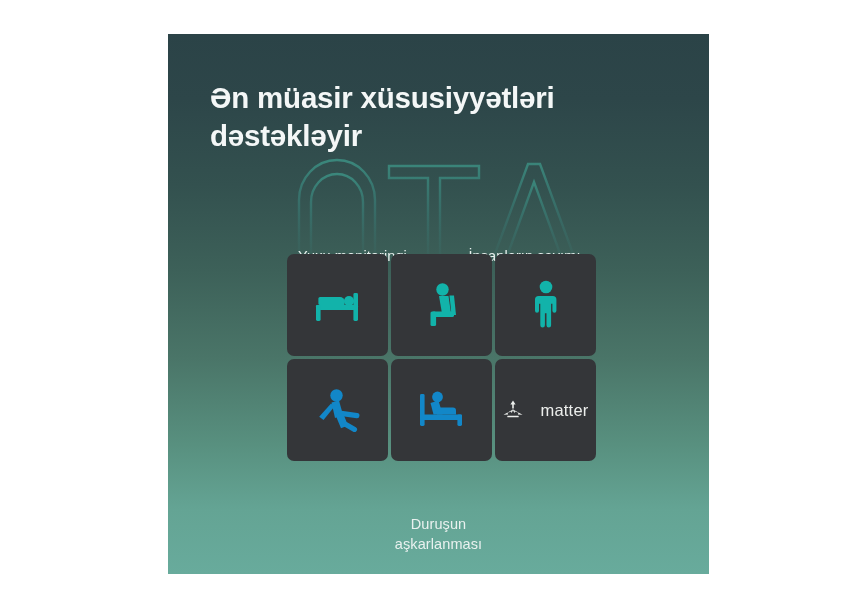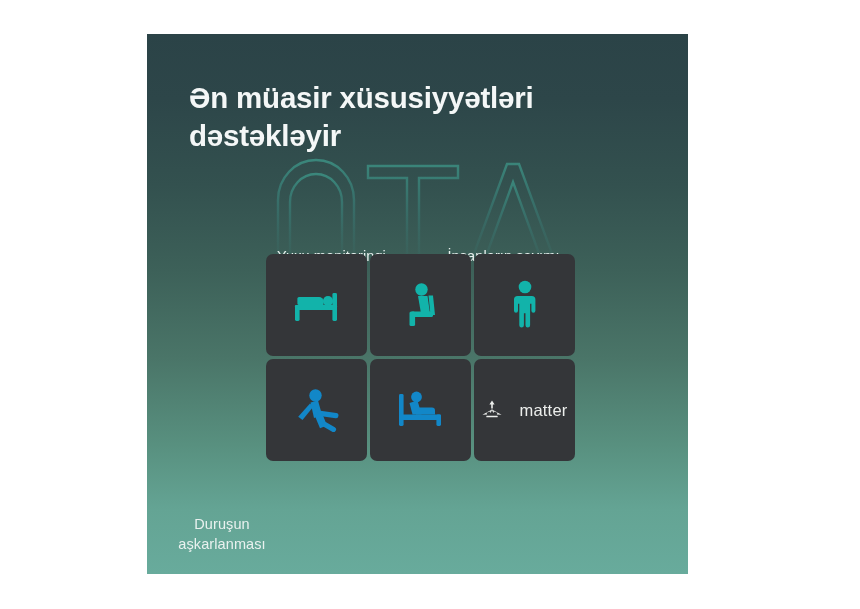--- a/index.html
+++ b/index.html
@@ -15,21 +15,21 @@
   #canvas {
     position: relative;
     width: 860px;
     height: 609px;
     background: #ffffff;
   }
 
   
   #panel {
     position: absolute;
-    left: 147px;
+    left: 168px;
     top: 34px;
     width: 541px;
     height: 540px;
     overflow: hidden;
     background: linear-gradient(180deg,
                 #2b4347 0%,
                 #2d4649 12%,
                 #33514f 28%,
                 #3d6159 44%,
                 #4a7568 60%,
@@ -83,21 +83,20 @@
     gap: 24px;
   }
   #labels-top .lbl { text-align: center; }
   #labels-top .lbl-sleep { width: 148px; }
   #labels-top .lbl-people { width: 148px; }
 
   #labels-bottom {
     top: 480px;
     gap: 24px;
     align-items: flex-start;
-    flex-direction: column;
   }
   #labels-bottom .lbl { text-align: center; line-height: 1.38; white-space: pre-line; }
   #labels-bottom .lbl-posture { width: 150px; }
   #labels-bottom .lbl-matter  { width: 150px; }
 
   
   #grid {
     position: absolute;
     left: 119px;
     top: 220px;

